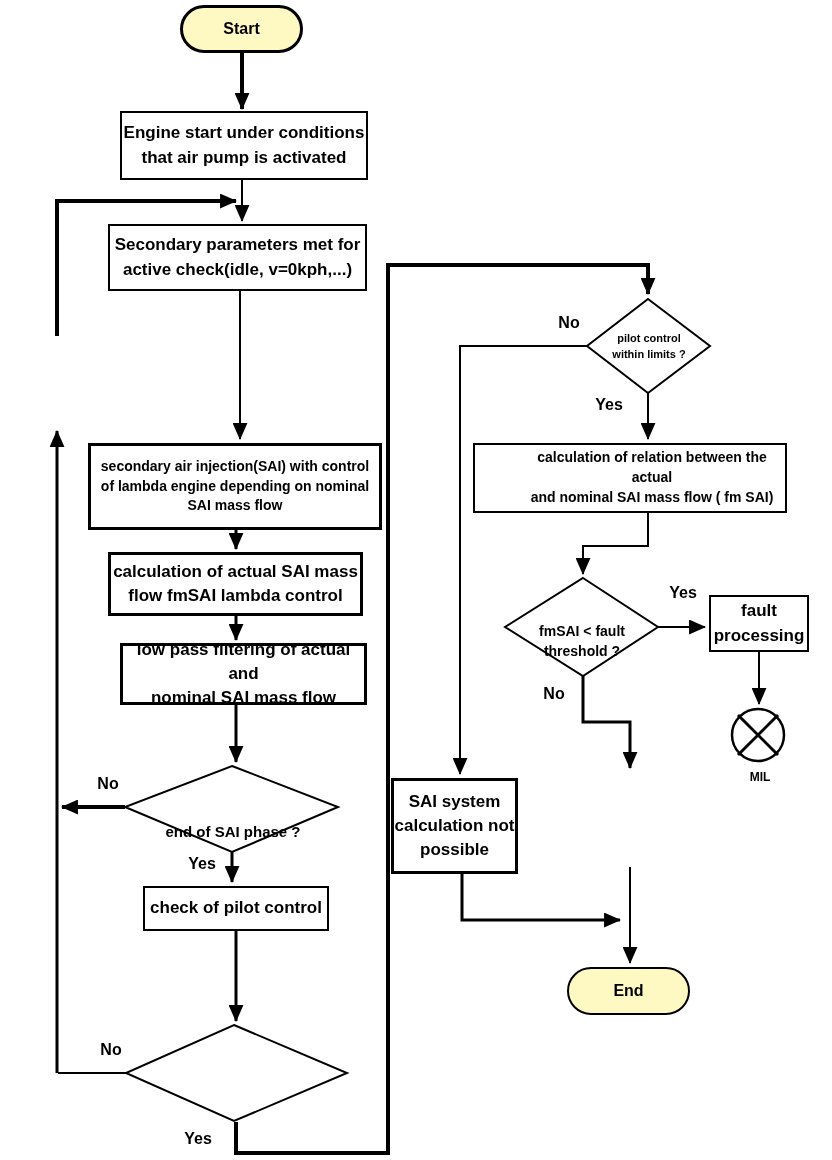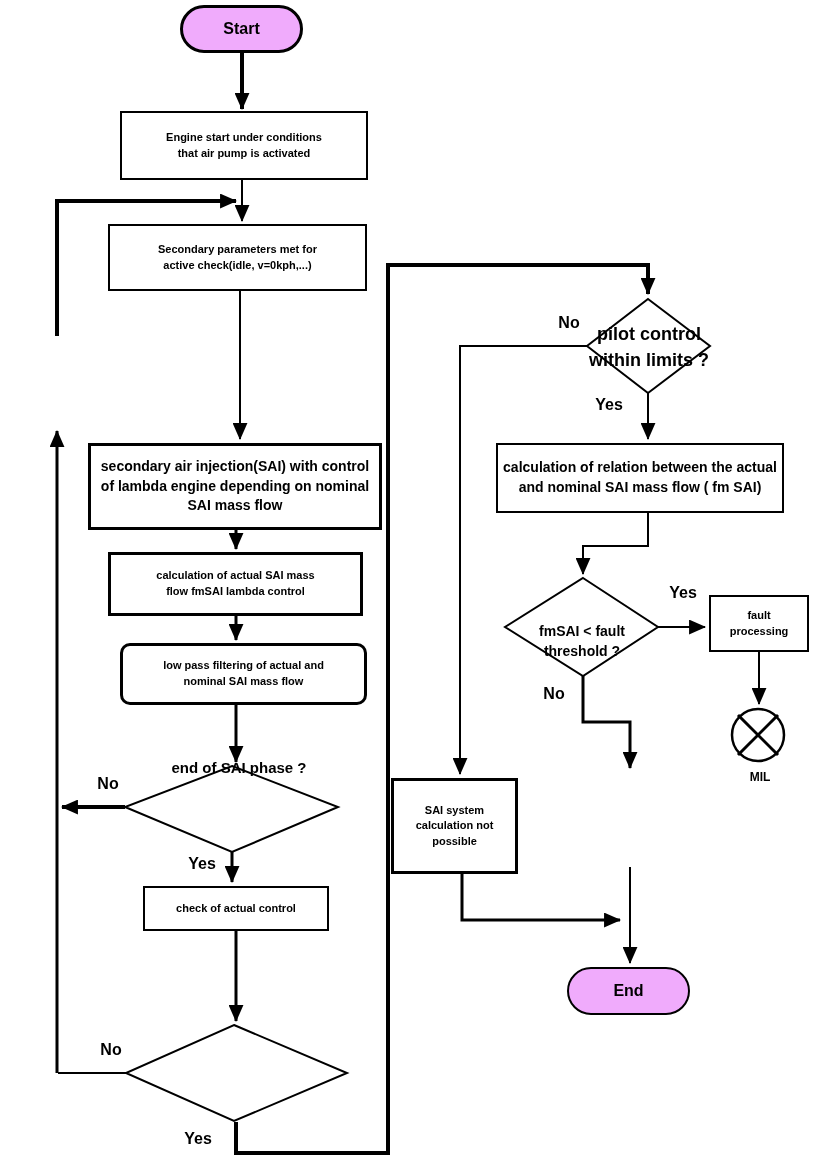--- a/index.html
+++ b/index.html
@@ -14,29 +14,29 @@
   }
   .canvas svg{position:absolute;left:0;top:0;}
   .box{
     position:absolute;
     border:2px solid #000;
     background:#fff;
     box-sizing:border-box;
     display:flex;align-items:center;justify-content:center;
     text-align:center;
     white-space:pre-line;
-    font-size:11px;line-height:1.42;
+    font-size:17px;line-height:1.42;
   }
   .b3{border-width:3px;}
   .fs14{font-size:14px;}
   .term{
     position:absolute;
     border:3px solid #000;
     border-radius:26px;
-    background:#f0abfc;
+    background:#fef9c3;
     box-sizing:border-box;
     display:flex;align-items:center;justify-content:center;
     font-size:16px;
   }
   .term.thin{border-width:2px;}
   .dtext{
     position:absolute;
     transform:translate(-50%,-50%);
     text-align:center;
     white-space:pre-line;
@@ -105,33 +105,33 @@
 
   <div class="box" style="left:120px;top:111px;width:248px;height:69px;">Engine start under conditions
 that air pump is activated</div>
   <div class="box" style="left:108px;top:224px;width:259px;height:67px;">Secondary parameters met for
 active check(idle, v=0kph,...)</div>
   <div class="box b3 fs14" style="left:88px;top:443px;width:294px;height:87px;">secondary air injection(SAI) with control
 of lambda engine depending on nominal
 SAI mass flow</div>
   <div class="box b3" style="left:108px;top:552px;width:255px;height:64px;">calculation of actual SAI mass
 flow fmSAI lambda control</div>
-  <div class="box b3" style="left:120px;top:643px;width:247px;height:62px;border-radius:10px;">low pass filtering of actual and
+  <div class="box b3" style="left:120px;top:643px;width:247px;height:62px;">low pass filtering of actual and
 nominal SAI mass flow</div>
-  <div class="box" style="left:143px;top:886px;width:186px;height:45px;">check of actual control</div>
-  <div class="box fs14" style="left:496px;top:443px;width:288px;height:70px;">calculation of relation between the actual
+  <div class="box" style="left:143px;top:886px;width:186px;height:45px;">check of pilot control</div>
+  <div class="box fs14" style="left:473px;top:443px;width:314px;height:70px;padding-left:44px;">calculation of relation between the actual
 and nominal SAI mass flow ( fm SAI)</div>
   <div class="box" style="left:709px;top:595px;width:100px;height:57px;">fault
 processing</div>
   <div class="box b3" style="left:391px;top:778px;width:127px;height:96px;">SAI system
 calculation not
 possible</div>
 
-  <div class="dtext" style="left:233px;top:768px;margin-left:6px;">end of SAI phase ?</div>
-  <div class="dtext" style="left:649px;top:347px;font-size:18px;">pilot control
+  <div class="dtext" style="left:233px;top:832px;">end of SAI phase ?</div>
+  <div class="dtext" style="left:649px;top:347px;font-size:11px;">pilot control
 within limits ?</div>
   <div class="dtext" style="left:582px;top:641px;font-size:14px;">fmSAI &lt; fault
 threshold ?</div>
 
   <div class="lbl" style="left:108px;top:784px;">No</div>
   <div class="lbl" style="left:202px;top:864px;">Yes</div>
   <div class="lbl" style="left:111px;top:1050px;">No</div>
   <div class="lbl" style="left:198px;top:1139px;">Yes</div>
   <div class="lbl" style="left:569px;top:323px;">No</div>
   <div class="lbl" style="left:609px;top:405px;">Yes</div>

